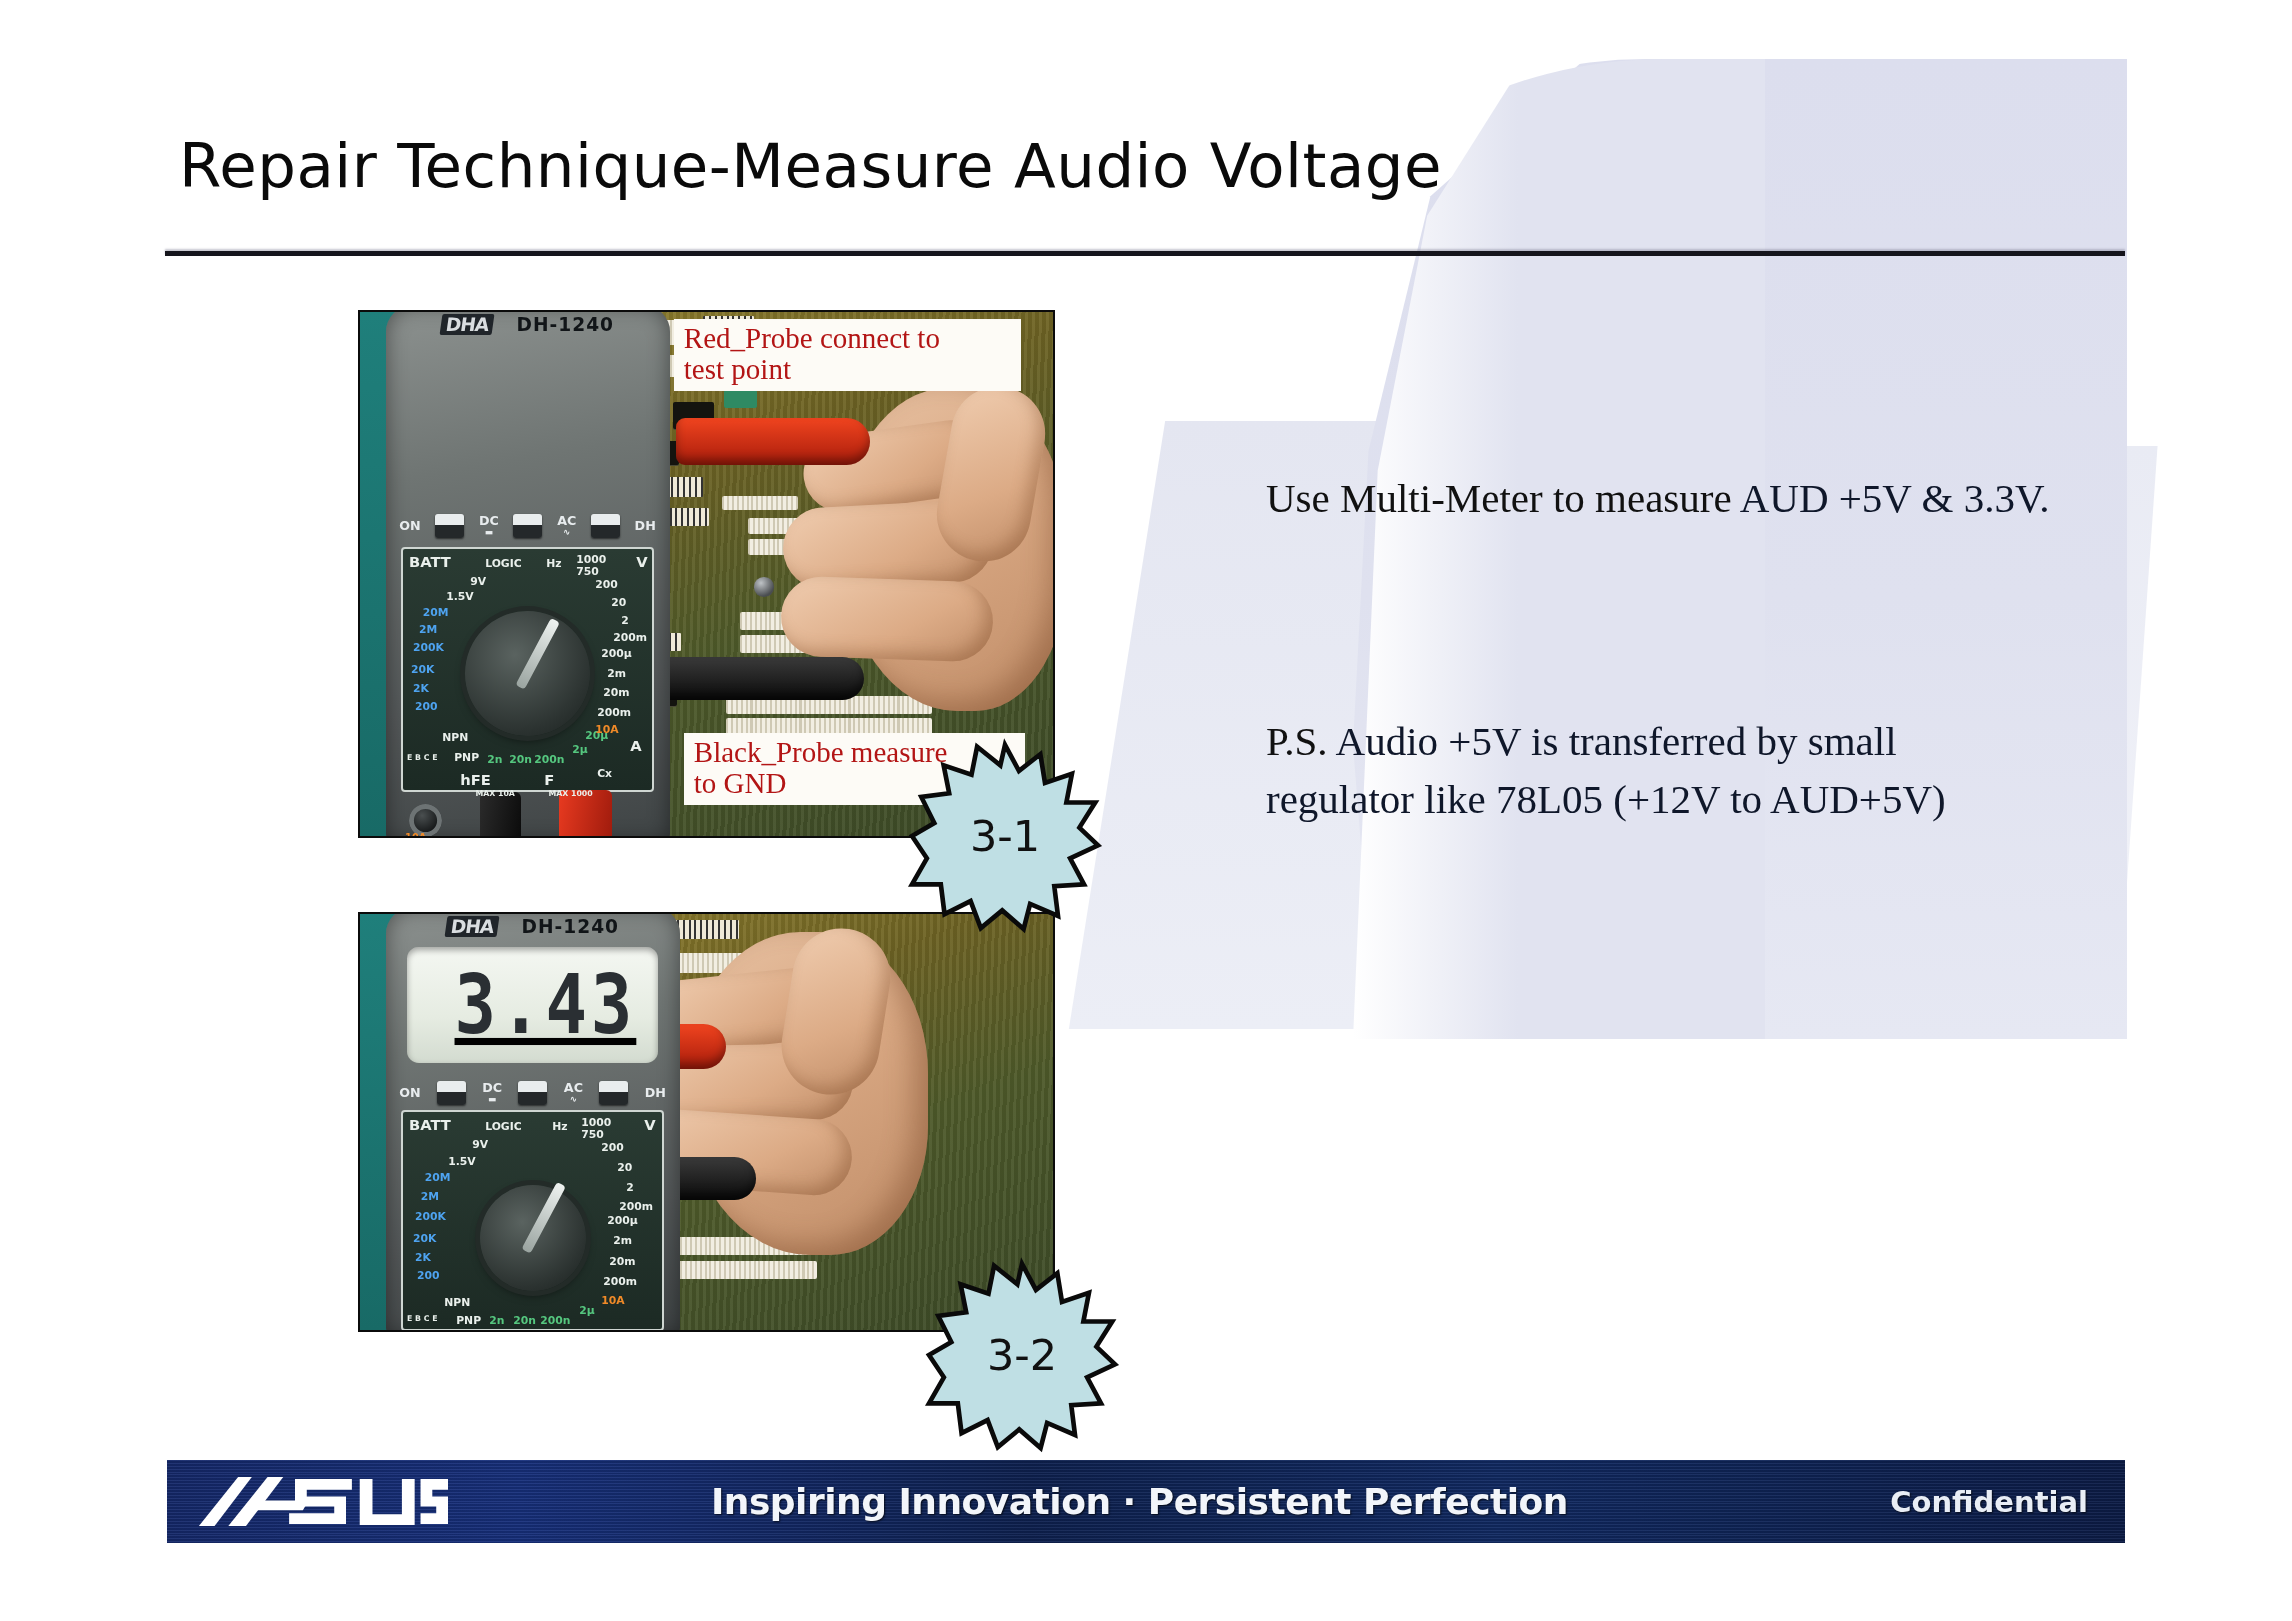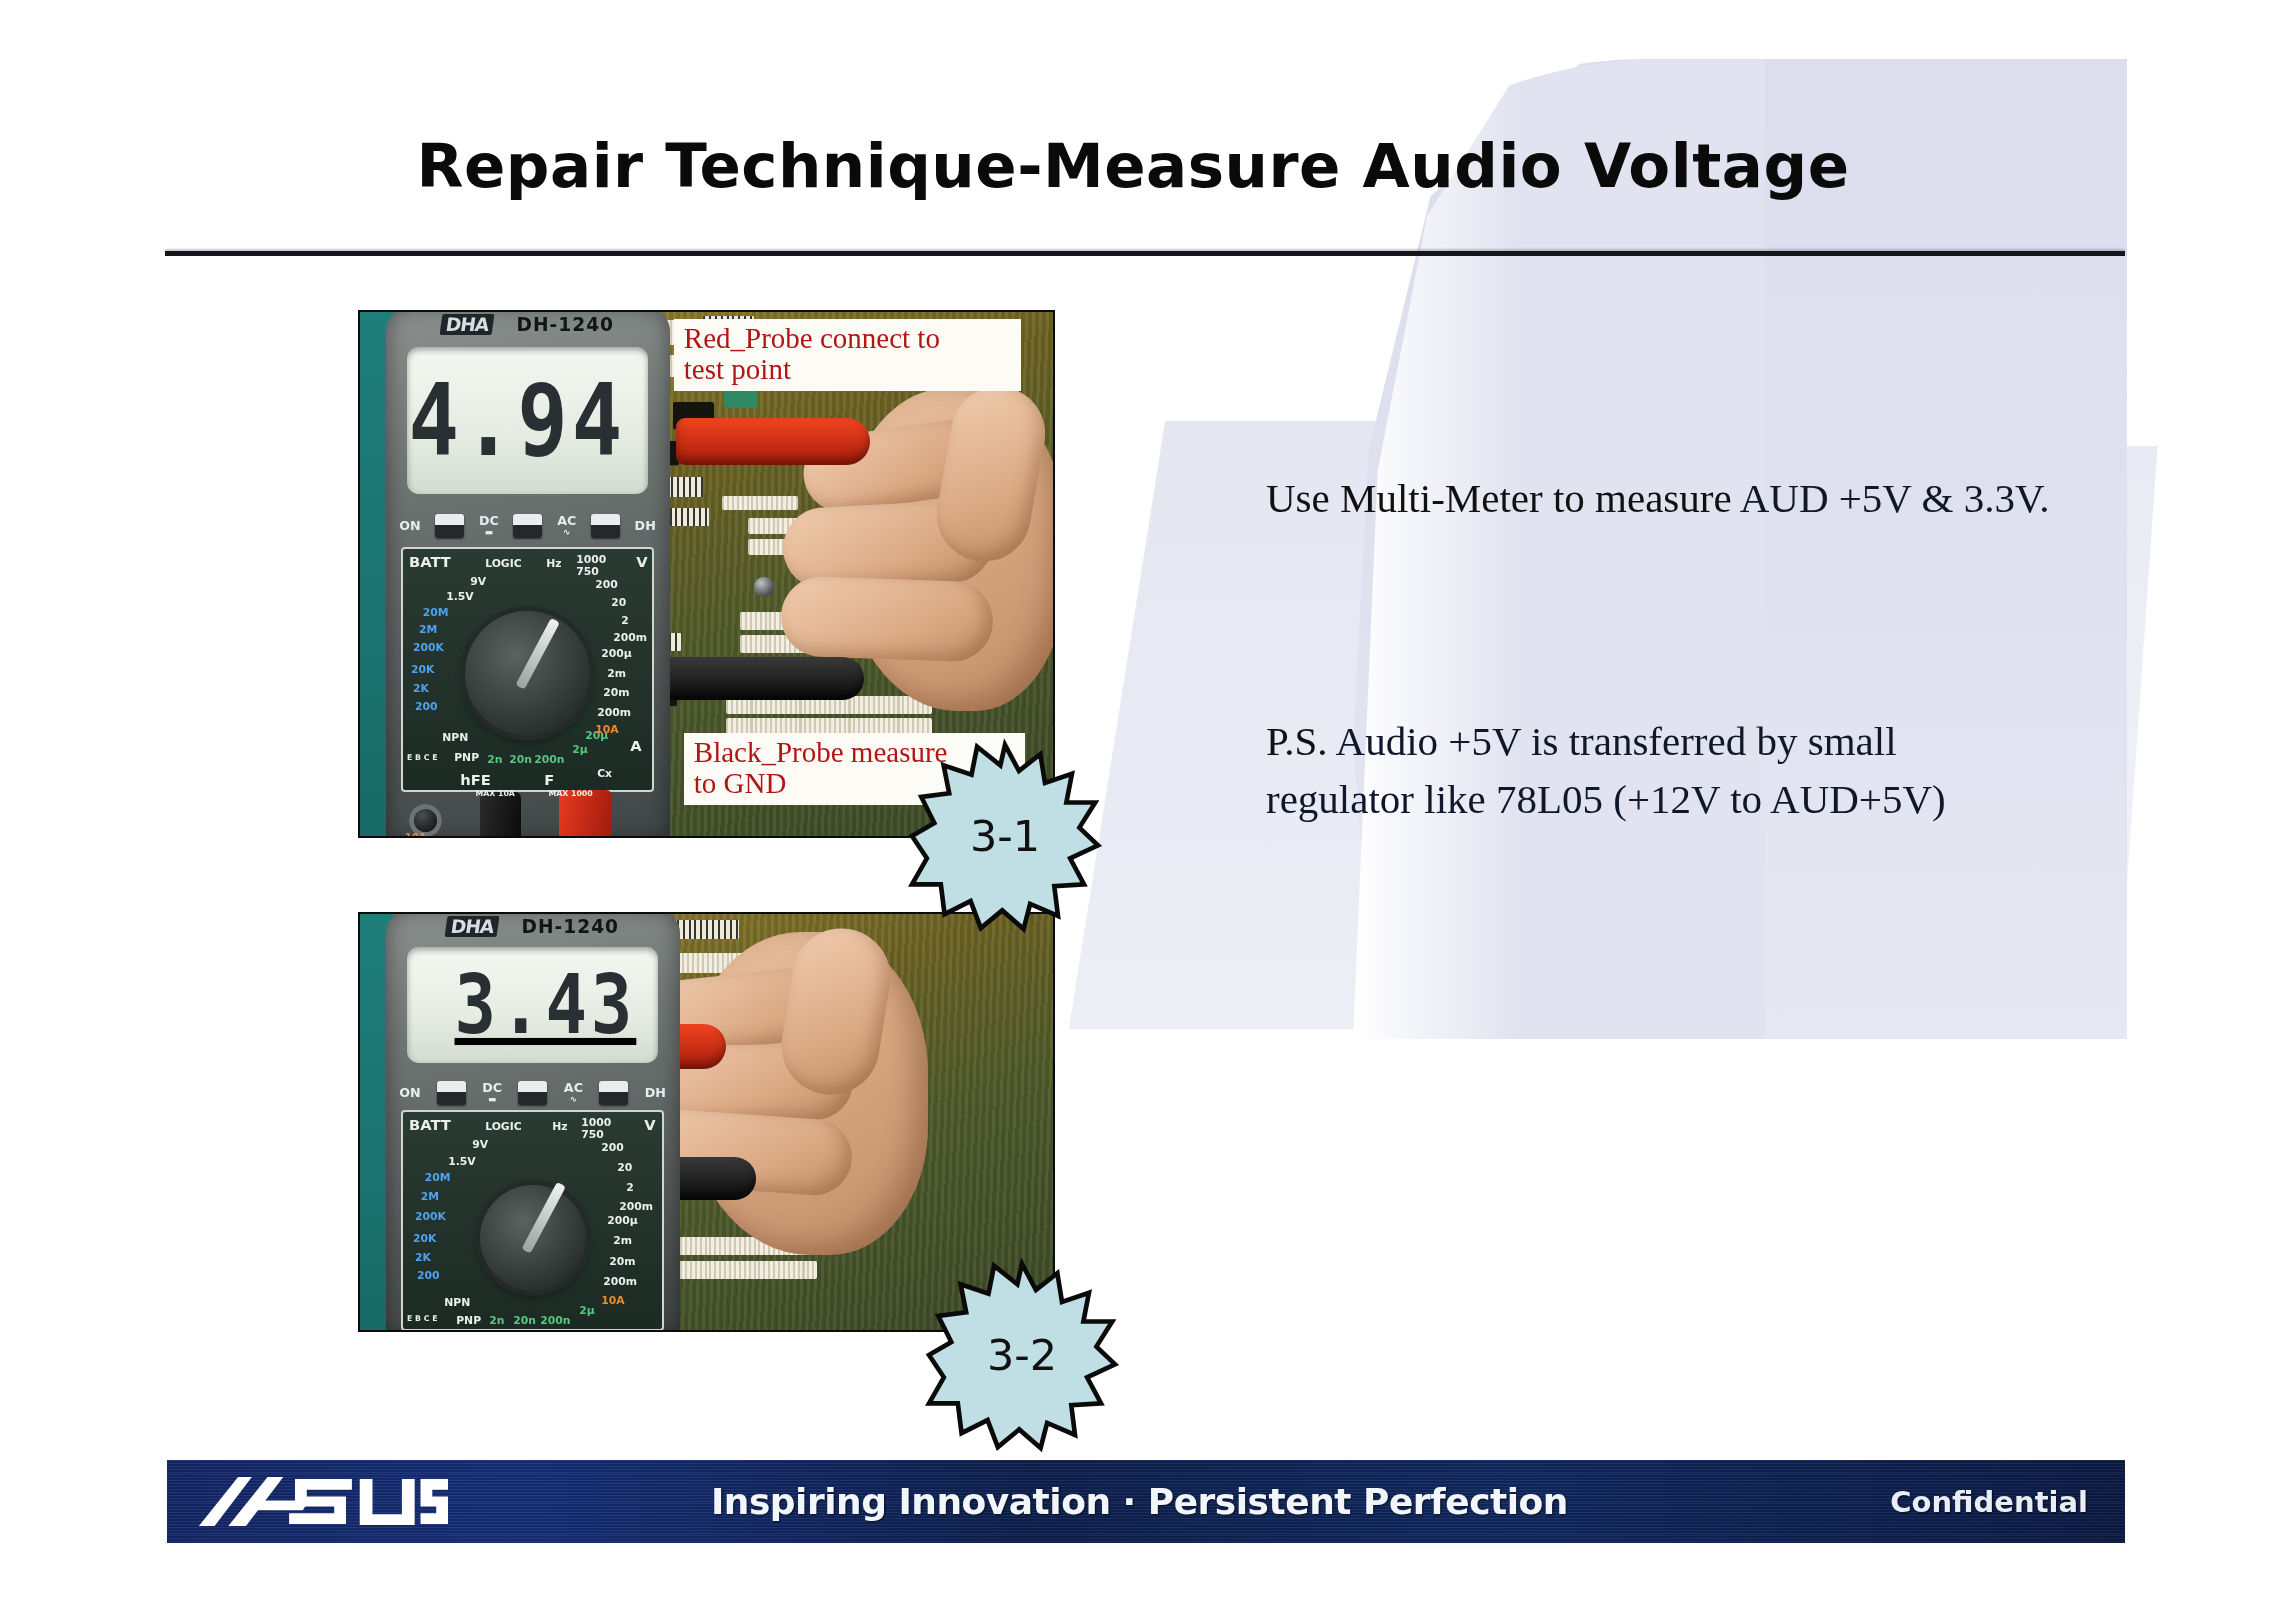--- a/index.html
+++ b/index.html
@@ -66,27 +66,26 @@
     top: 421px;
     width: 176px;
     height: 647px;
     background: #ffffff;
     transform: skewX(-9deg);
   }
 
   
   .title {
     position: absolute;
-    left: 153px;
+    left: 179px;
     top: 130px;
     width: 1960px;
-    text-align: center;
     font-family: "DejaVu Sans", sans-serif;
     font-size: 61px;
-    font-weight: 700;
+    font-weight: 400;
     color: #0a0a0a;
     letter-spacing: 0.5px;
     white-space: nowrap;
   }
   .title-rule {
     position: absolute;
     left: 165px;
     top: 251px;
     width: 1960px;
     height: 4.9px;
@@ -386,23 +385,20 @@
 
   <div class="red-probe-tip" style="left:316px; top:106px; width:194px; height:47px;"></div>
   <div class="blk-probe-tip" style="left:286px; top:345px; width:218px; height:43px;"></div>
 
   <div class="meter">
     <div class="brand-row">
       <span class="brand-mark">DHA</span>
       <span class="brand-model">DH-1240</span>
     </div>
 
-    <div class="lcd">
-      <span class="lcd-digits">4.94</span>
-    </div>
 
     <div class="switch-row">
       <span>ON</span>
       <span class="sw"></span>
       <span class="sw-lbl">
         <b>DC</b>
           <small>▬</small>
       </span>
       <span class="sw"></span>
       <span class="sw-lbl">

